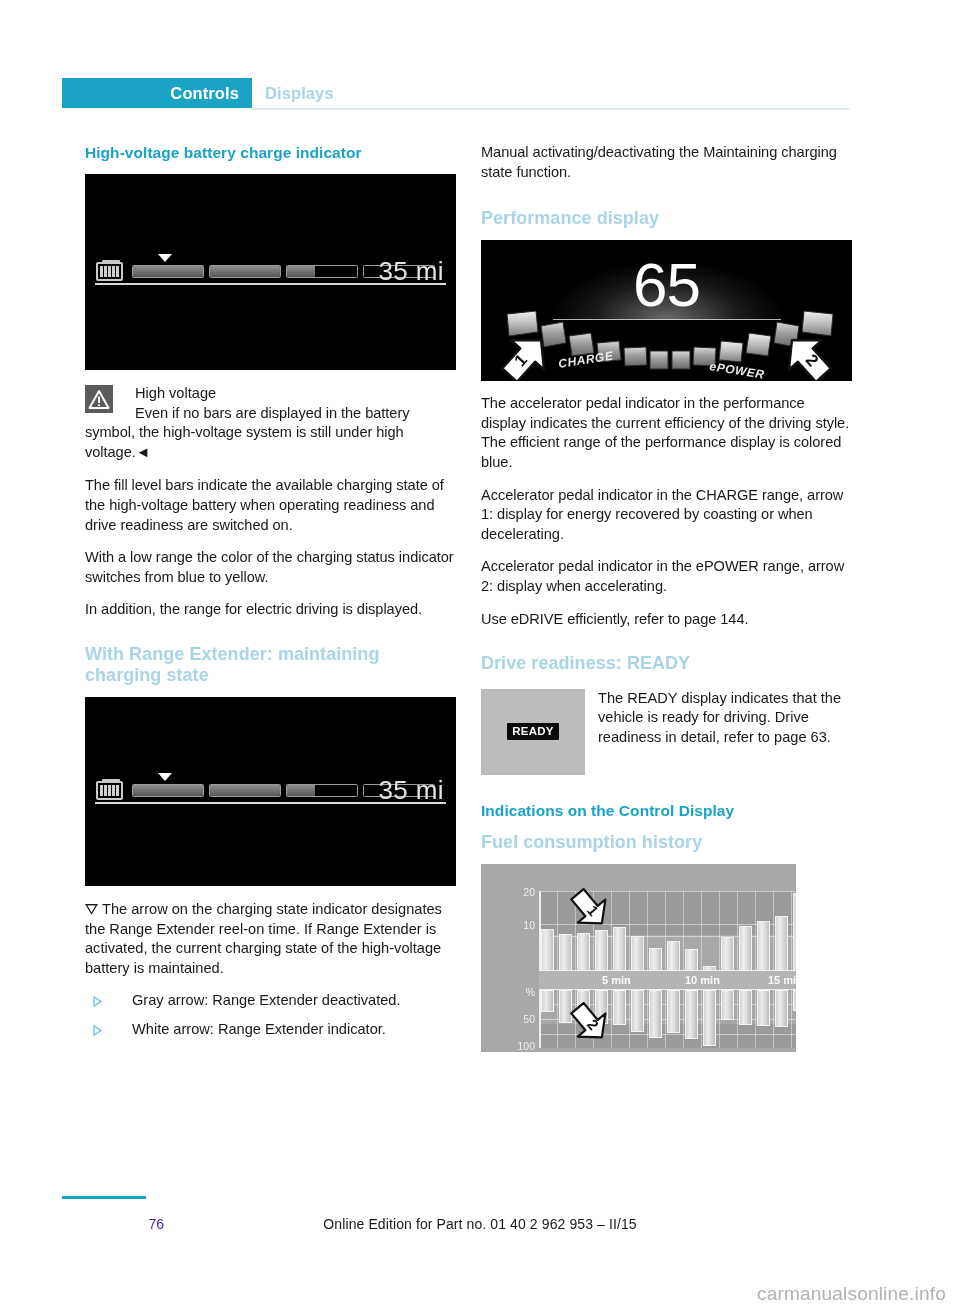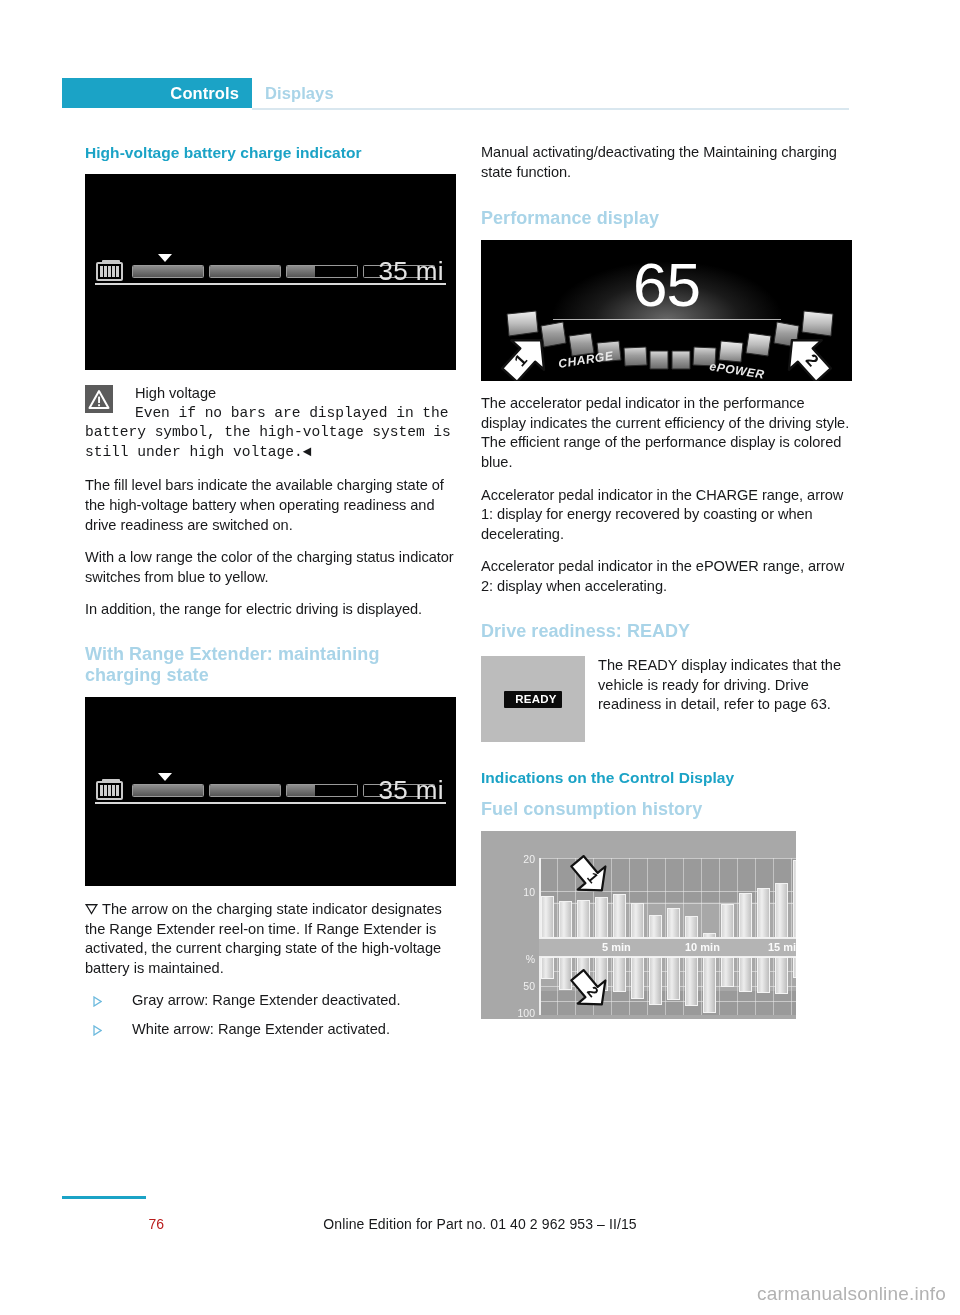--- a/index.html
+++ b/index.html
@@ -91,21 +91,21 @@
   .warn-icon{
     position:absolute;left:0;top:1px;width:28px;height:28px;background:#5b5b5b;
     display:flex;align-items:center;justify-content:center;
   }
   .warn-icon svg{display:block;}
   .warn-title{
     color:#18191b;font-size:14.6px;line-height:19.6px;margin:0 0 0 50px;
   }
   .warn-body{
     color:#18191b;font-size:14.6px;line-height:19.6px;margin:0;
-    text-indent:50px;letter-spacing:-.05px;font-family:Liberation Mono, monospace;
+    text-indent:50px;letter-spacing:-.05px;
   }
 
   
   .note{position:relative;color:#18191b;font-size:14.6px;line-height:19.6px;margin:0 0 13px 0;}
   .note .gl{display:inline-block;width:17px;}
   .bullets{margin:0;padding:0;list-style:none;}
   .bullets li{
     position:relative;color:#18191b;font-size:14.6px;line-height:19.6px;
     padding-left:47px;margin-bottom:9px;
   }
@@ -133,21 +133,21 @@
   .perf-hl{position:absolute;left:72px;top:79px;width:228px;height:1px;background:rgba(235,235,235,.75);}
 
   
   .ready-wrap{position:relative;margin:0 0 16px 0;min-height:86px;}
   .ready-box{
     position:absolute;left:0;top:0;width:104px;height:86px;background:#bcbcbc;
     display:flex;align-items:center;justify-content:center;
   }
   .ready-chip{
     background:#0b0b0b;color:#ffffff;font-size:11.5px;font-weight:bold;
-    padding:2px 5px 3px 11px;letter-spacing:.2px;border-radius:1px;
+    padding:2px 5px 3px 5px;letter-spacing:.2px;border-radius:1px;
   }
   .ready-text{
     margin-left:117px;color:#18191b;font-size:14.6px;line-height:19.6px;
   }
 
   
   .fig-chart{
     position:relative;width:315px;height:188px;background:#a8a8a8;
     overflow:hidden;margin:0;
   }
@@ -174,21 +174,21 @@
     position:absolute;top:0;
     background:linear-gradient(90deg,#d2d2d2 0%,#ededed 35%,#bdbdbd 100%);
     border:1px solid #f4f4f4;box-sizing:border-box;
   }
   .midband{position:absolute;background:#b4b4b4;}
 
   
   .footer-rule{position:absolute;left:62px;top:1196px;width:84px;height:3px;background:#1ba3c6;}
   .page-num{
     position:absolute;left:124px;top:1216px;width:40px;text-align:right;
-    color:#b91c1c;font-size:14px;
+    color:#4c1d95;font-size:14px;
   }
   .footer-txt{
     position:absolute;left:0;right:0;top:1216px;text-align:center;
     color:#18191b;font-size:14px;letter-spacing:.1px;
   }
   .watermark{
     position:absolute;right:14px;bottom:10px;color:#b2b2b2;
     font-size:19px;letter-spacing:.2px;
   }
 </style>
@@ -292,21 +292,21 @@
             </svg>
           </span>
         <span>Gray arrow: Range Extender deactivated.</span>
       </li>
       <li>
         <span class="tri">
             <svg width="9" height="11" viewBox="0 0 9 11" aria-hidden="true">
               <polygon points="1,1 8,5.5 1,10" fill="none" stroke="#6cb9dd" stroke-width="1.3"></polygon>
             </svg>
           </span>
-        <span>White arrow: Range Extender activated.</span>
+        <span>White arrow: Range Extender indicator.</span>
       </li>
     </ul>
   </div>
 
   <div class="col col-right">
 
     <p class="body">Manual activating/deactivating the Maintaining charging state function.</p>
 
     <h3 class="sub" style="margin-top:26px;">Performance display</h3>
 
@@ -358,20 +358,21 @@
         <g>
           <polygon points="317,141 317,114 305,114 327,94 349,114 337,114 337,141" fill="#ffffff" stroke="#111111" stroke-width="2.4" stroke-linejoin="round" transform="rotate(-42 327 118)"></polygon>
           <text x="327" y="124" fill="#111111" font-family="Liberation Sans, sans-serif" font-size="17" font-weight="bold" text-anchor="middle" transform="rotate(48 327 124)">2</text>
         </g>
       </svg>
     </div>
 
     <p class="body">The accelerator pedal indicator in the performance display indicates the current efficiency of the driving style. The efficient range of the performance display is colored blue.</p>
     <p class="body">Accelerator pedal indicator in the CHARGE range, arrow 1: display for energy recovered by coasting or when decelerating.</p>
     <p class="body">Accelerator pedal indicator in the ePOWER range, arrow 2: display when accelerating.</p>
+    <p class="body">Use eDRIVE efficiently, refer to page 144.</p>
 
     <h3 class="sub" style="margin-top:24px;">Drive readiness: READY</h3>
 
     <div class="ready-wrap">
       <div class="ready-box">
         <span class="ready-chip">READY</span>
       </div>
       <p class="ready-text">The READY display indicates that the vehicle is ready for driving. Drive readiness in detail, refer to page 63.</p>
     </div>
 

